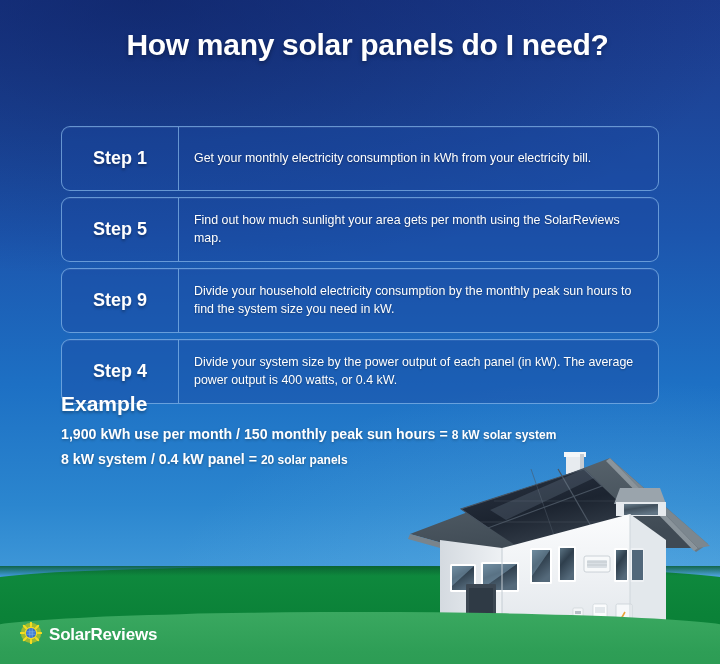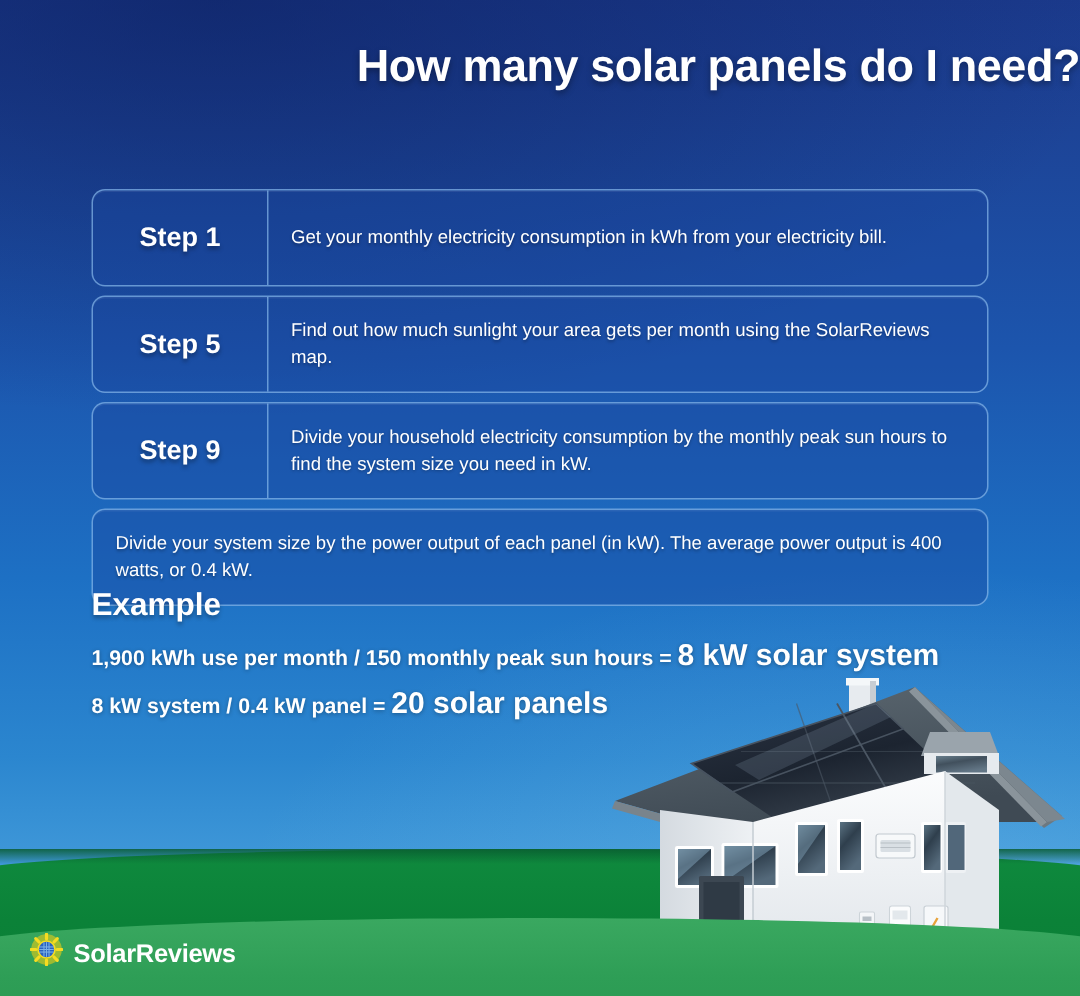--- a/index.html
+++ b/index.html
@@ -56,21 +56,21 @@
     height: 72px;
     background: linear-gradient(to bottom, #3aa860 0%, #2e9e56 55%, #2b9952 100%);
     border-radius: 50% 50% 0 0 / 18px 18px 0 0;
   }
 
   
   .title {
     position: absolute;
     left: 15px; right: 0;
     top: 28px;
-    text-align: right;
+    text-align: center;
     color: #ffffff;
     font-size: 30px;
     font-weight: bold;
     letter-spacing: -0.3px;
     text-shadow: 0 2px 4px rgba(0,0,0,0.35);
   }
 
   
   .steps {
     position: absolute;
@@ -129,21 +129,21 @@
   }
   .example-line {
     color: #ffffff;
     font-size: 14.2px;
     font-weight: bold;
     margin-bottom: 9px;
     text-shadow: 0 1px 3px rgba(0,0,0,0.32);
     white-space: nowrap;
   }
   .example-line .emph {
-    font-size: 20px;
+    font-size: 12px;
     font-weight: bold;
   }
 
   
   .house {
     position: absolute;
     left: 398px;
     top: 452px;
     width: 322px;
     height: 212px;
@@ -324,20 +324,21 @@
       <div class="step-label">Step 5</div>
       <div class="step-text">Find out how much sunlight your area gets per month using the SolarReviews map.</div>
     </div>
 
     <div class="step-row">
       <div class="step-label">Step 9</div>
       <div class="step-text">Divide your household electricity consumption by the monthly peak sun hours to find the system size you need in kW.</div>
     </div>
 
     <div class="step-row">
+      <div class="step-label">Step 4</div>
       <div class="step-text">Divide your system size by the power output of each panel (in kW). The average power output is 400 watts, or 0.4 kW.</div>
     </div>
 
   </div>
 
   <div class="example">
     <div class="example-heading">Example</div>
     <div class="example-line">
       <span>1,900 kWh use per month / 150 monthly peak sun hours = </span><span class="emph">8 kW solar system</span>
     </div>

